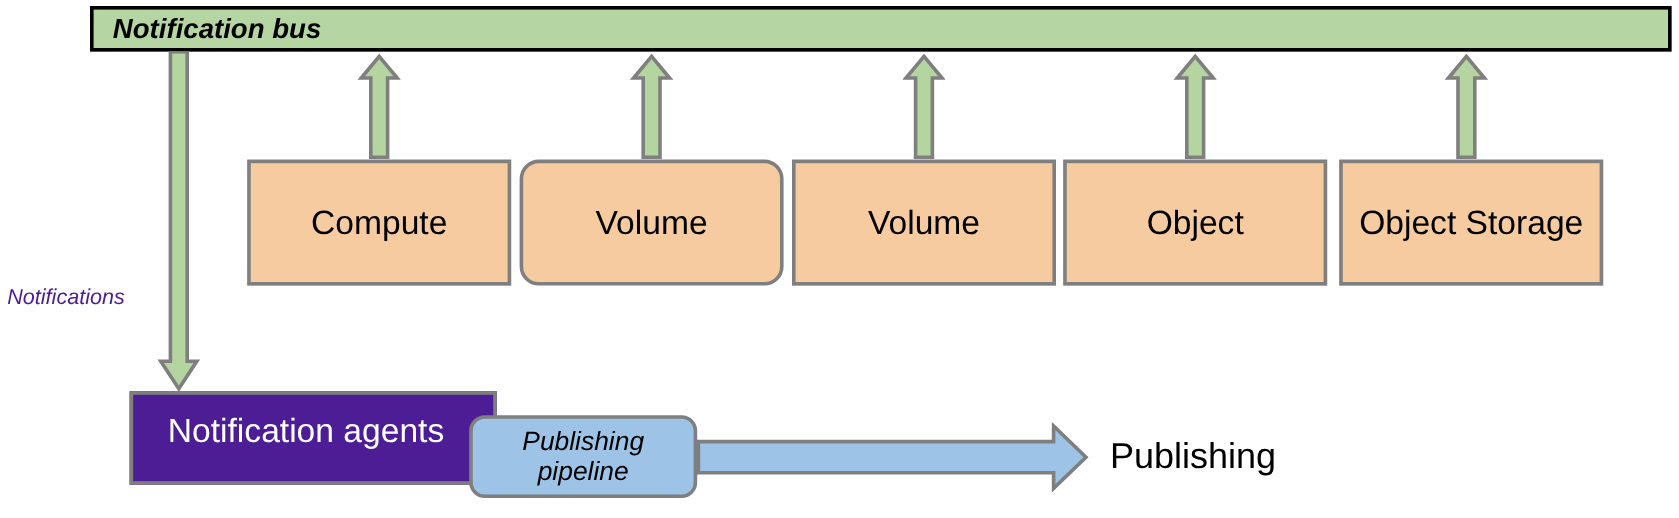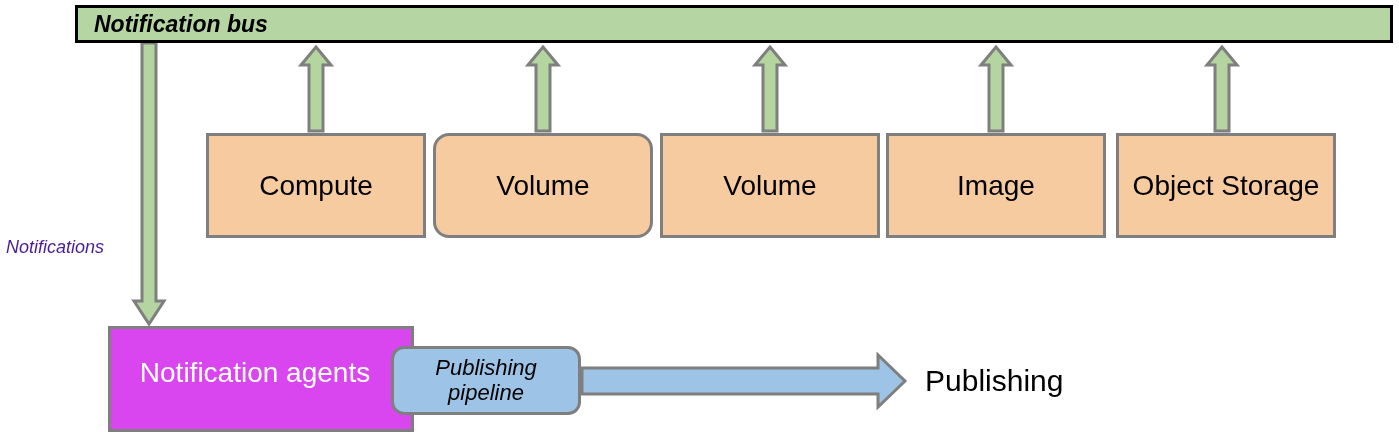--- a/index.html
+++ b/index.html
@@ -84,22 +84,22 @@
     color: #4c1d95;
     white-space: nowrap;
   }
 
   
   .agents-box {
     position: absolute;
     left: 108px;
     top: 326px;
     width: 306px;
-    height: 106px;
-    background: #d946ef;
+    height: 78px;
+    background: #4c1d95;
     border: 3px solid #7f7f7f;
     box-sizing: border-box;
     display: flex;
     align-items: center;
     justify-content: center;
   }
   .agents-label {
     font-size: 28px;
     color: #ffffff;
     white-space: nowrap;
@@ -188,21 +188,21 @@
   <div class="service-box" style="left:206px;">
     <span class="service-label">Compute</span>
   </div>
   <div class="service-box" style="left:433px;border-radius:16px;">
     <span class="service-label">Volume</span>
   </div>
   <div class="service-box" style="left:660px;">
     <span class="service-label">Volume</span>
   </div>
   <div class="service-box" style="left:886px;">
-    <span class="service-label">Image</span>
+    <span class="service-label">Object</span>
   </div>
   <div class="service-box" style="left:1116px;align-items:center;">
     <span class="service-label">Object Storage</span>
   </div>
 
   <div class="down-arrow">
     <svg width="36" height="284" viewBox="0 0 36 284" xmlns="http://www.w3.org/2000/svg">
       <polygon points="11,0 25,0 25,258 33,258 18,281 3,258 11,258" fill="#b5d5a0" stroke="#7f7f7f" stroke-width="3" stroke-linejoin="miter"></polygon>
     </svg>
   </div>

